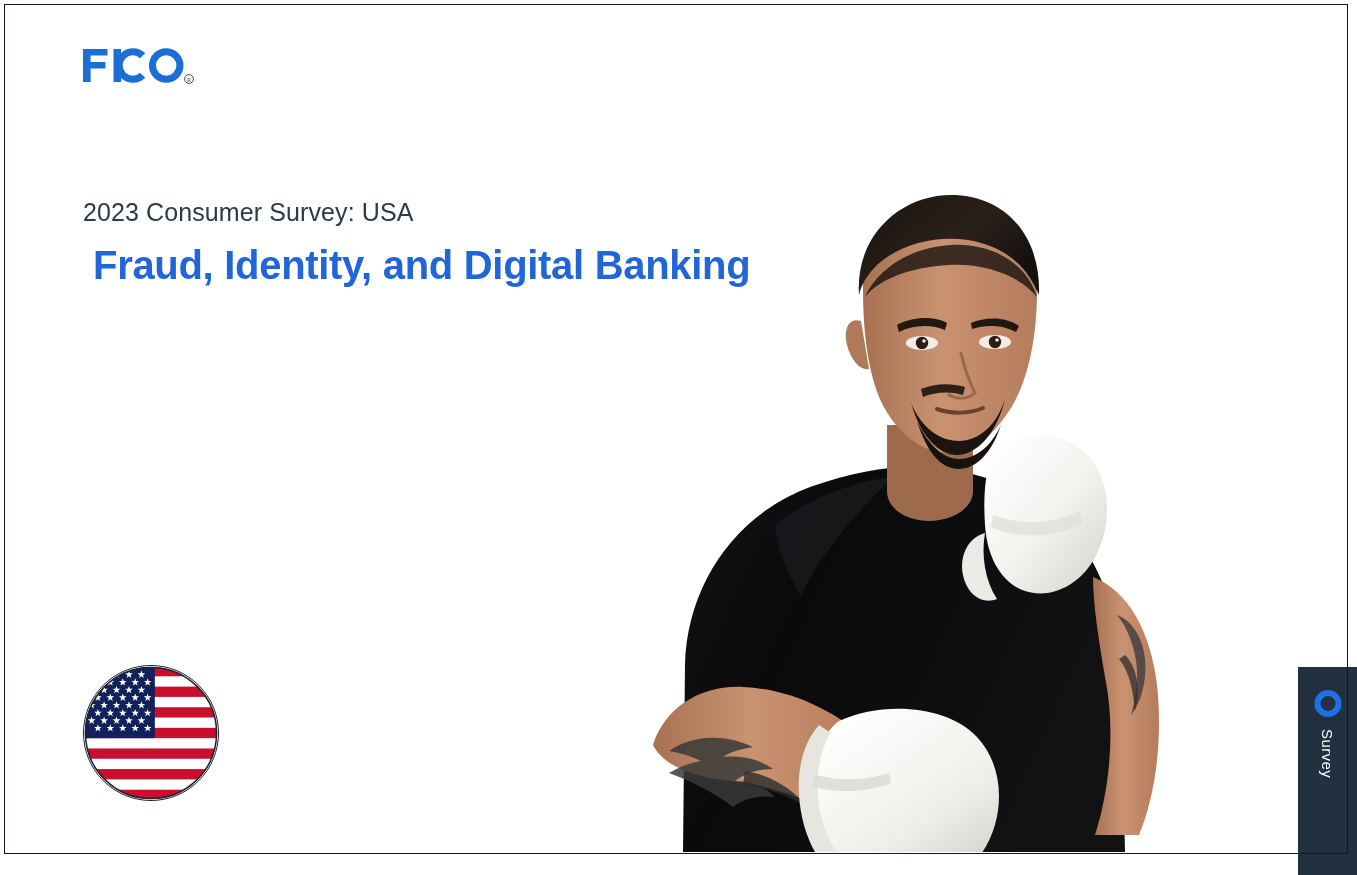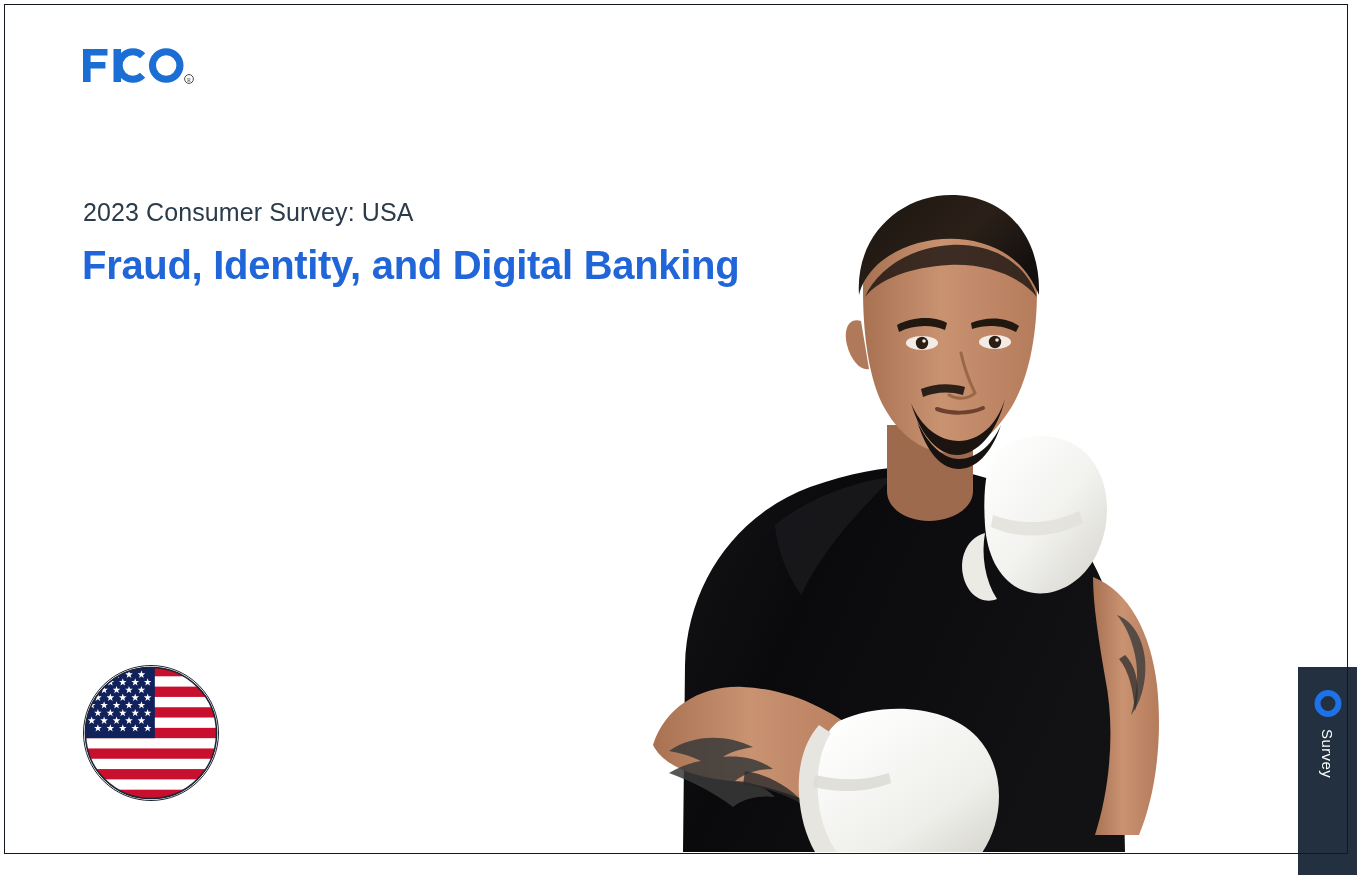--- a/index.html
+++ b/index.html
@@ -61,21 +61,21 @@
     font-size: 25px;
     line-height: 34px;
     font-weight: 400;
     color: #2b3b4a;
     letter-spacing: 0.1px;
     white-space: nowrap;
     margin-top: 12px;
   }
   .headline {
     position: absolute;
-    left: 77px;
+    left: 88px;
     top: 234px;
     font-size: 40px;
     line-height: 52px;
     font-weight: 700;
     color: #2166d8;
     letter-spacing: -0.3px;
     white-space: nowrap;
   }
 
   

